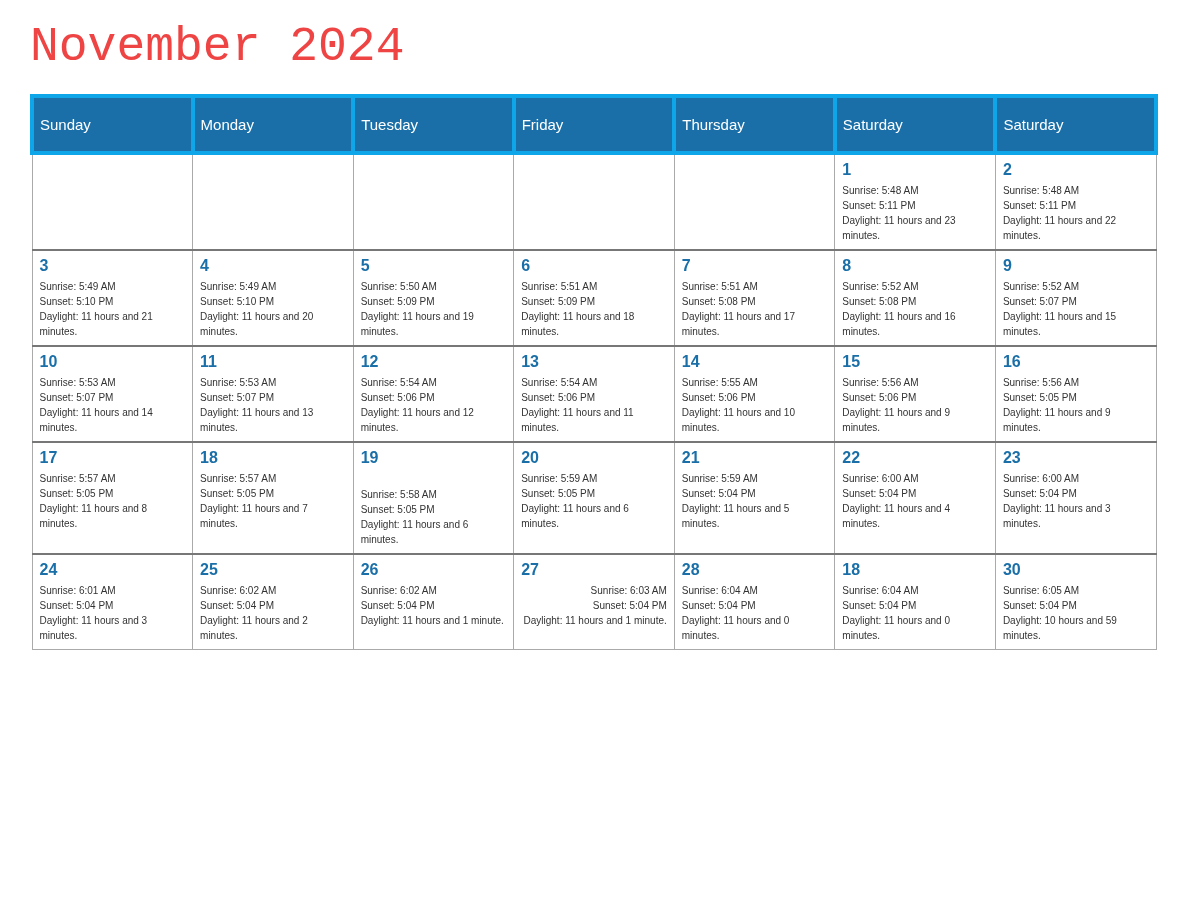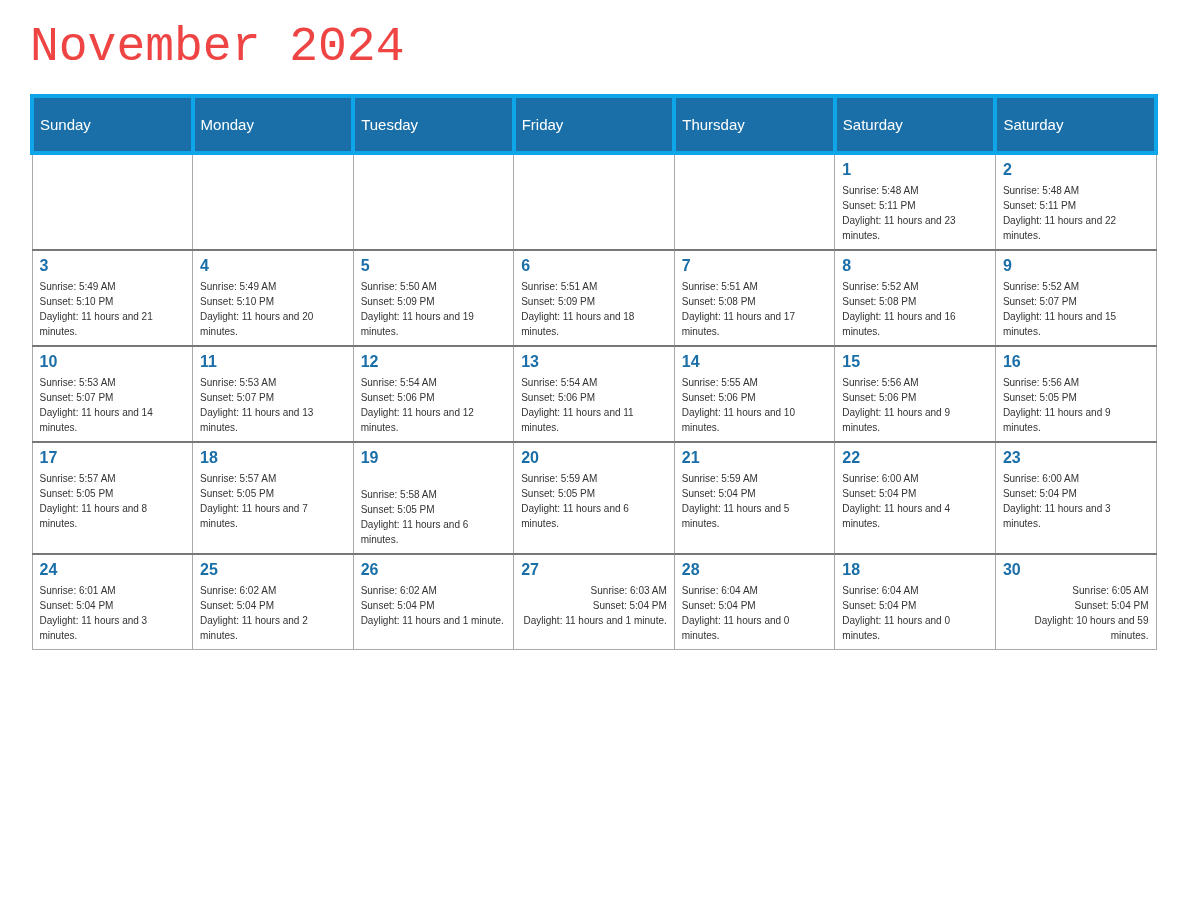--- a/index.html
+++ b/index.html
@@ -304,19 +304,19 @@
 Daylight: 11 hours and 0 minutes.</div>
         </td>
         <td>
           <span class="day-number">18</span>
           <div class="day-info" style="white-space: pre-line;">Sunrise: 6:04 AM
 Sunset: 5:04 PM
 Daylight: 11 hours and 0 minutes.</div>
         </td>
         <td>
           <span class="day-number">30</span>
-          <div class="day-info" style="white-space: pre-line; text-align: right;">Sunrise: 6:05 AM
+          <div class="day-info" style="white-space: pre-line;">Sunrise: 6:05 AM
 Sunset: 5:04 PM
 Daylight: 10 hours and 59 minutes.</div>
         </td>
       </tr>
     </tbody>
 </table>
 
 </body></html>

